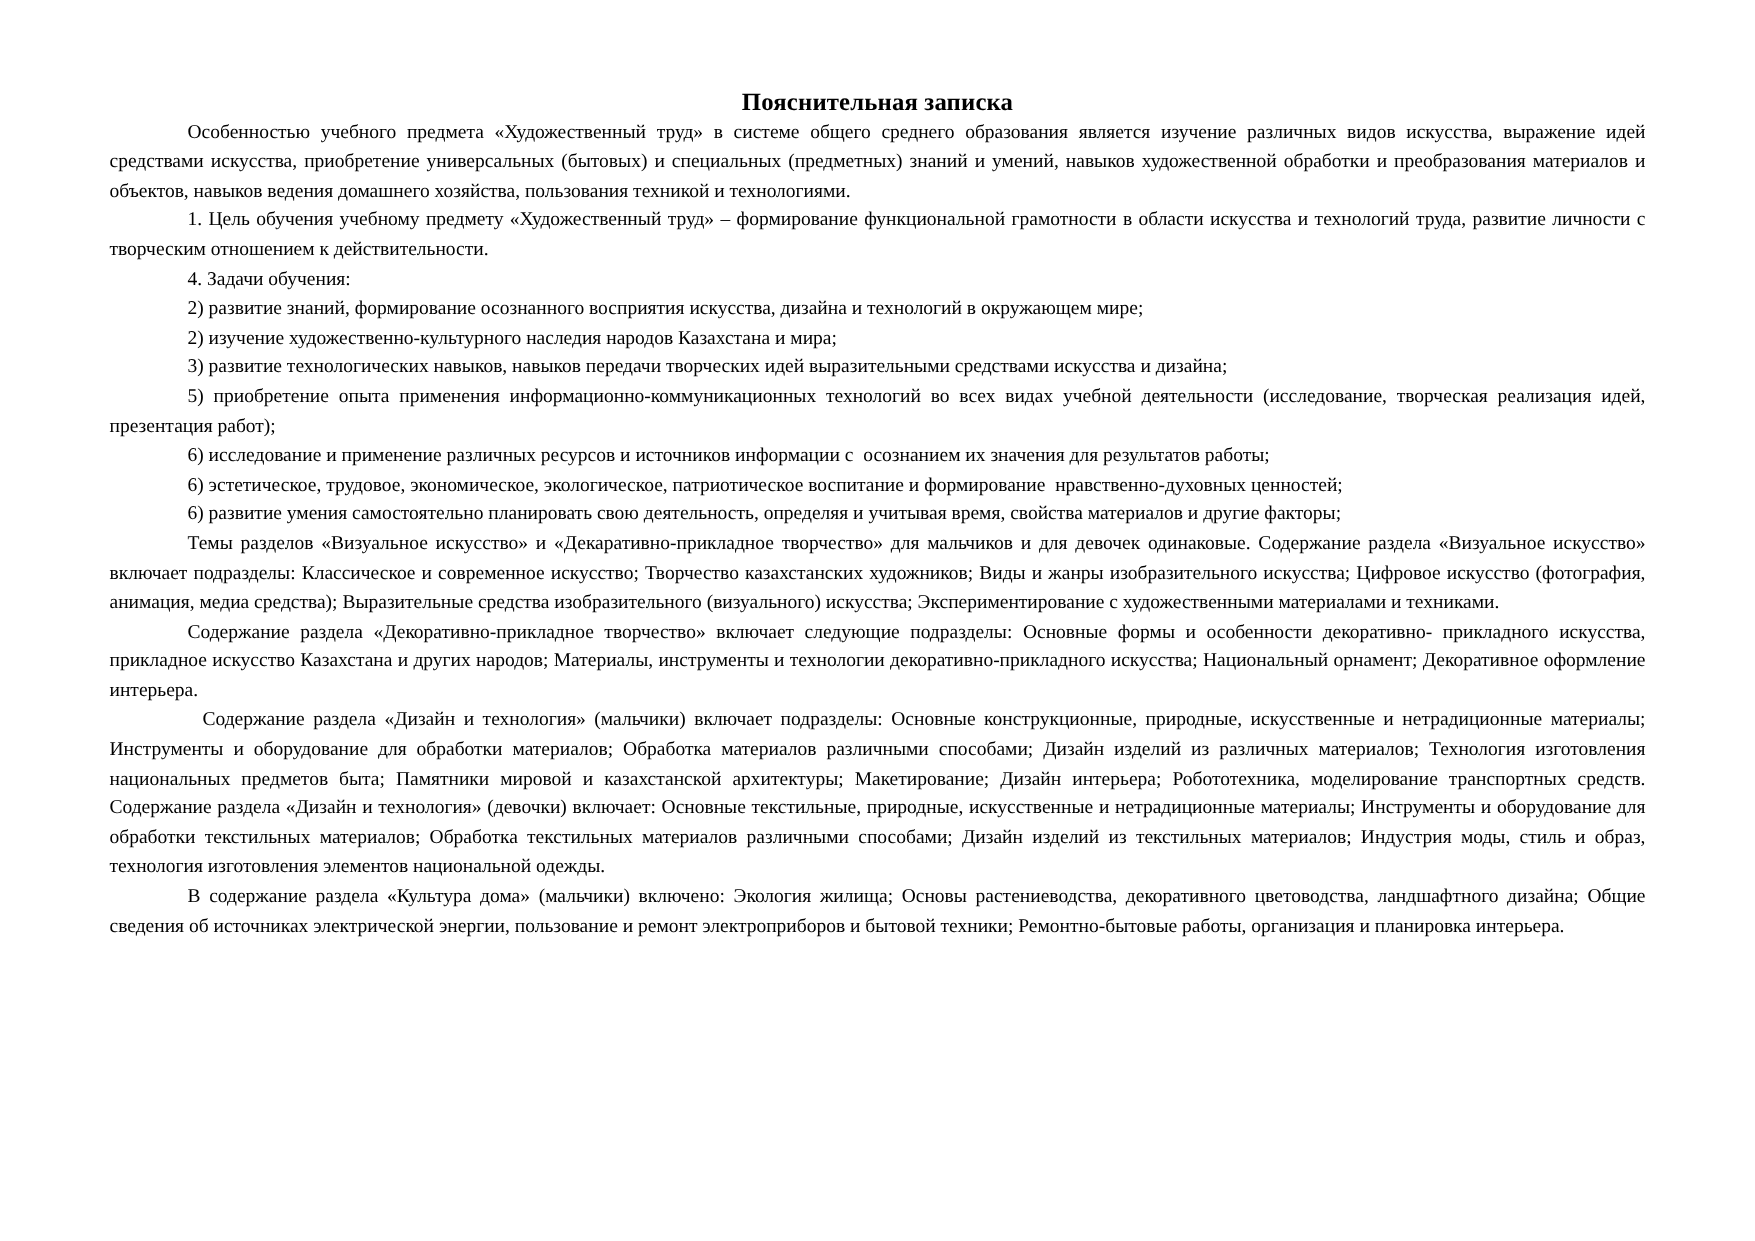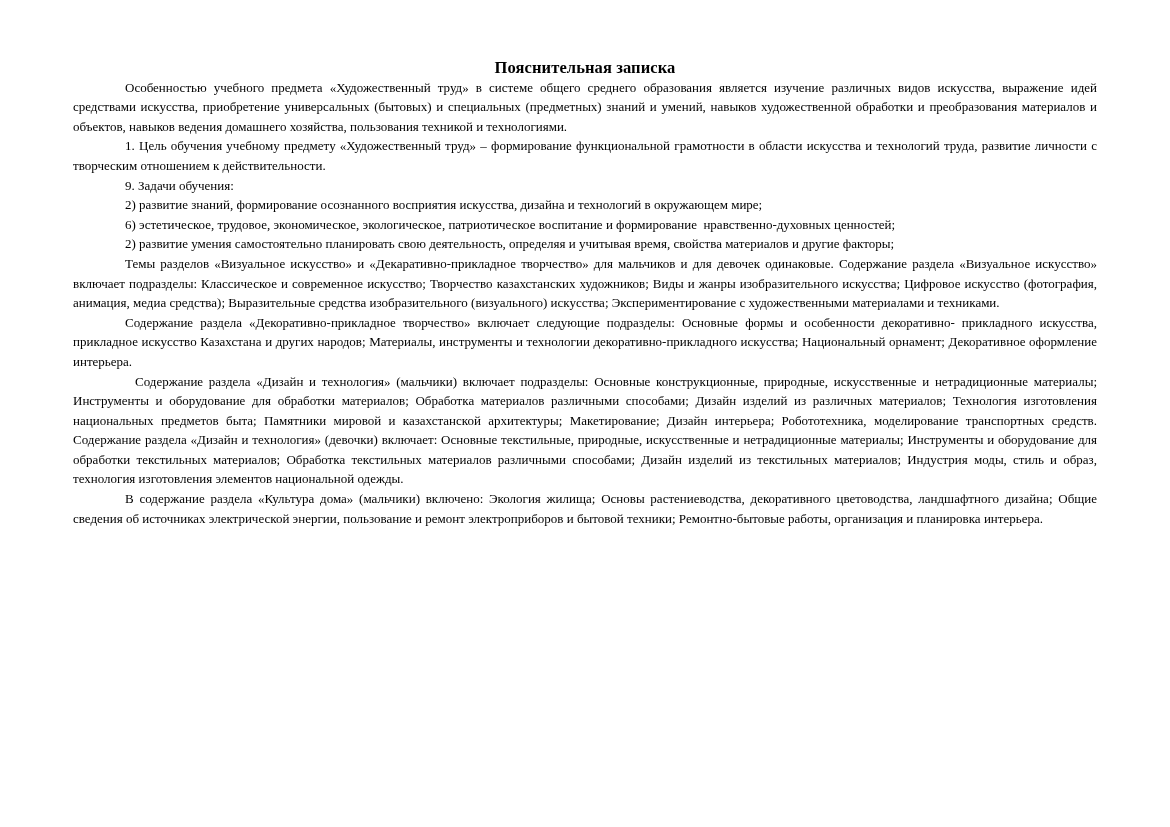--- a/index.html
+++ b/index.html
@@ -55,32 +55,36 @@
 <body>
 
 <div class="page">
 
   <h1 class="doc-title">Пояснительная записка</h1>
 
   <p class="body-text p-indent">Особенностью учебного предмета «Художественный труд» в системе общего среднего образования является изучение различных видов искусства, выражение идей средствами искусства, приобретение универсальных (бытовых) и специальных (предметных) знаний и умений, навыков художественной обработки и преобразования материалов и объектов, навыков ведения домашнего хозяйства, пользования техникой и технологиями.</p>
 
   <p class="body-text p-indent">1. Цель обучения учебному предмету «Художественный труд» – формирование функциональной грамотности в области искусства и технологий труда, развитие личности с творческим отношением к действительности.</p>
 
-  <p class="body-text p-indent">9. Задачи обучения:</p>
+  <p class="body-text p-indent">4. Задачи обучения:</p>
 
   <p class="body-text p-indent">2) развитие знаний, формирование осознанного восприятия искусства, дизайна и технологий в окружающем мире;</p>
 
+  <p class="body-text p-indent">2) изучение художественно-культурного наследия народов Казахстана и мира;</p>
+
+  <p class="body-text p-indent">3) развитие технологических навыков, навыков передачи творческих идей выразительными средствами искусства и дизайна;</p>
 
 
+  <p class="body-text p-indent">5) приобретение опыта применения информационно-коммуникационных технологий во всех видах учебной деятельности (исследование, творческая реализация идей, презентация работ);</p>
 
-
+  <p class="body-text p-indent">6) исследование и применение различных ресурсов и источников информации с  осознанием их значения для результатов работы;</p>
 
   <p class="body-text p-indent">6) эстетическое, трудовое, экономическое, экологическое, патриотическое воспитание и формирование  нравственно-духовных ценностей;</p>
 
-  <p class="body-text p-indent">2) развитие умения самостоятельно планировать свою деятельность, определяя и учитывая время, свойства материалов и другие факторы;</p>
+  <p class="body-text p-indent">6) развитие умения самостоятельно планировать свою деятельность, определяя и учитывая время, свойства материалов и другие факторы;</p>
 
 
   <p class="body-text p-indent">Темы разделов «Визуальное искусство» и «Декаративно-прикладное творчество» для мальчиков и для девочек одинаковые. Содержание раздела «Визуальное искусство» включает подразделы: Классическое и современное искусство; Творчество казахстанских художников; Виды и жанры изобразительного искусства; Цифровое искусство (фотография, анимация, медиа средства); Выразительные средства изобразительного (визуального) искусства; Экспериментирование с художественными материалами и техниками.</p>
 
   <p class="body-text p-indent">Содержание раздела «Декоративно-прикладное творчество» включает следующие подразделы: Основные формы и особенности декоративно- прикладного искусства, прикладное искусство Казахстана и других народов; Материалы, инструменты и технологии декоративно-прикладного искусства; Национальный орнамент; Декоративное оформление интерьера.</p>
 
   <p class="body-text p-indent-wide">Содержание раздела «Дизайн и технология» (мальчики) включает подразделы: Основные конструкционные, природные, искусственные и нетрадиционные материалы; Инструменты и оборудование для обработки материалов; Обработка материалов различными способами; Дизайн изделий из различных материалов; Технология изготовления национальных предметов быта; Памятники мировой и казахстанской архитектуры; Макетирование; Дизайн интерьера; Робототехника, моделирование транспортных средств. Содержание раздела «Дизайн и технология» (девочки) включает: Основные текстильные, природные, искусственные и нетрадиционные материалы; Инструменты и оборудование для обработки текстильных материалов; Обработка текстильных материалов различными способами; Дизайн изделий из текстильных материалов; Индустрия моды, стиль и образ, технология изготовления элементов национальной одежды.</p>
 
   <p class="body-text p-indent">В содержание раздела «Культура дома» (мальчики) включено: Экология жилища; Основы растениеводства, декоративного цветоводства, ландшафтного дизайна; Общие сведения об источниках электрической энергии, пользование и ремонт электроприборов и бытовой техники; Ремонтно-бытовые работы, организация и планировка интерьера.</p>
 

